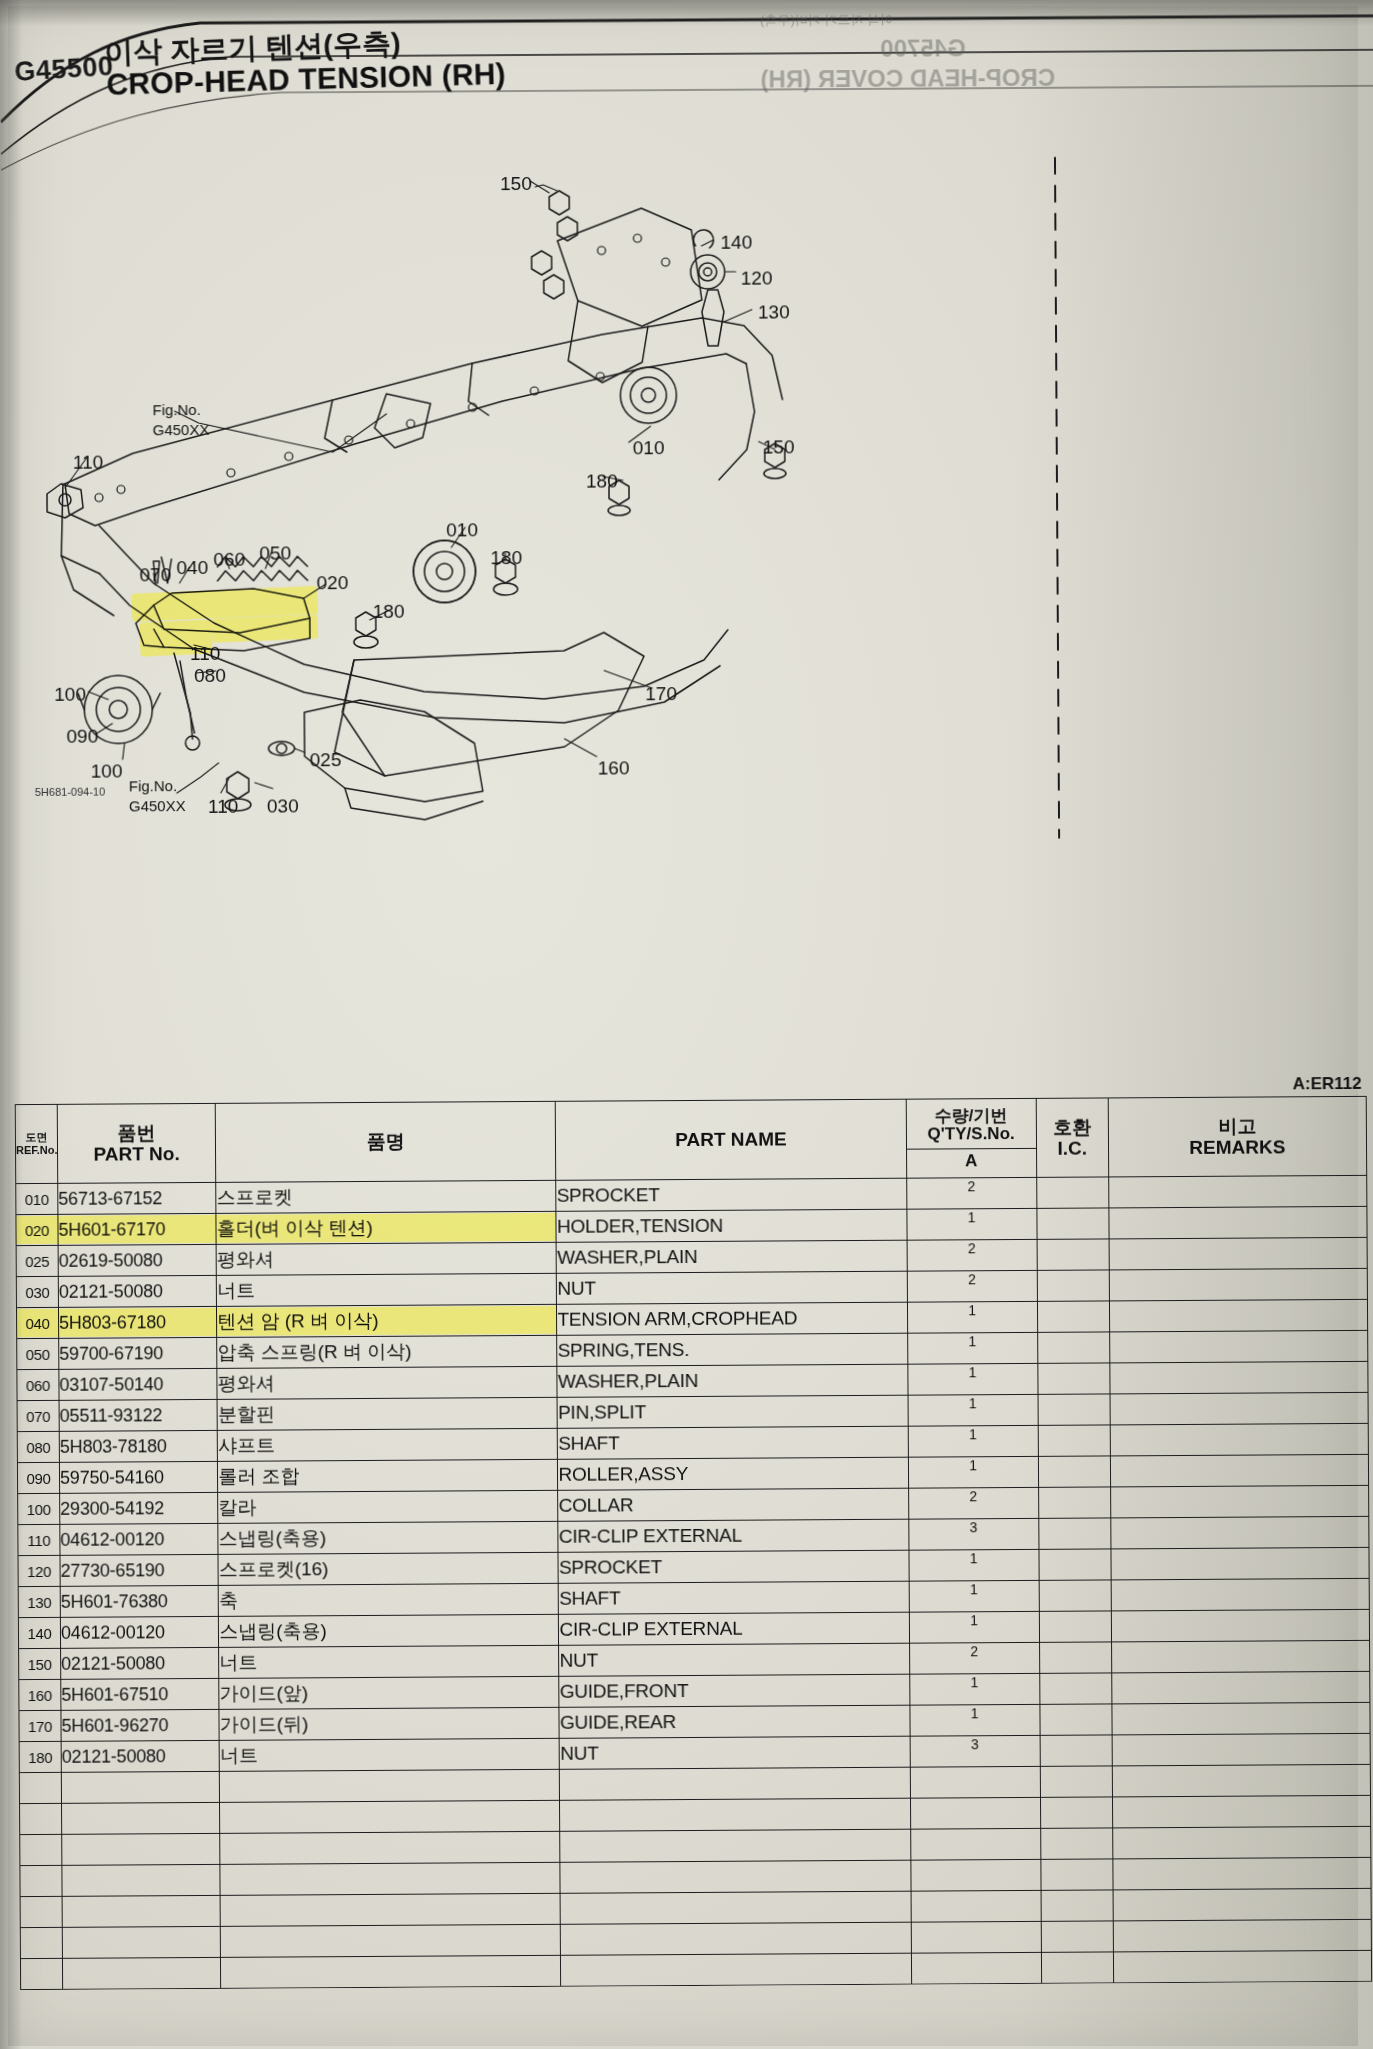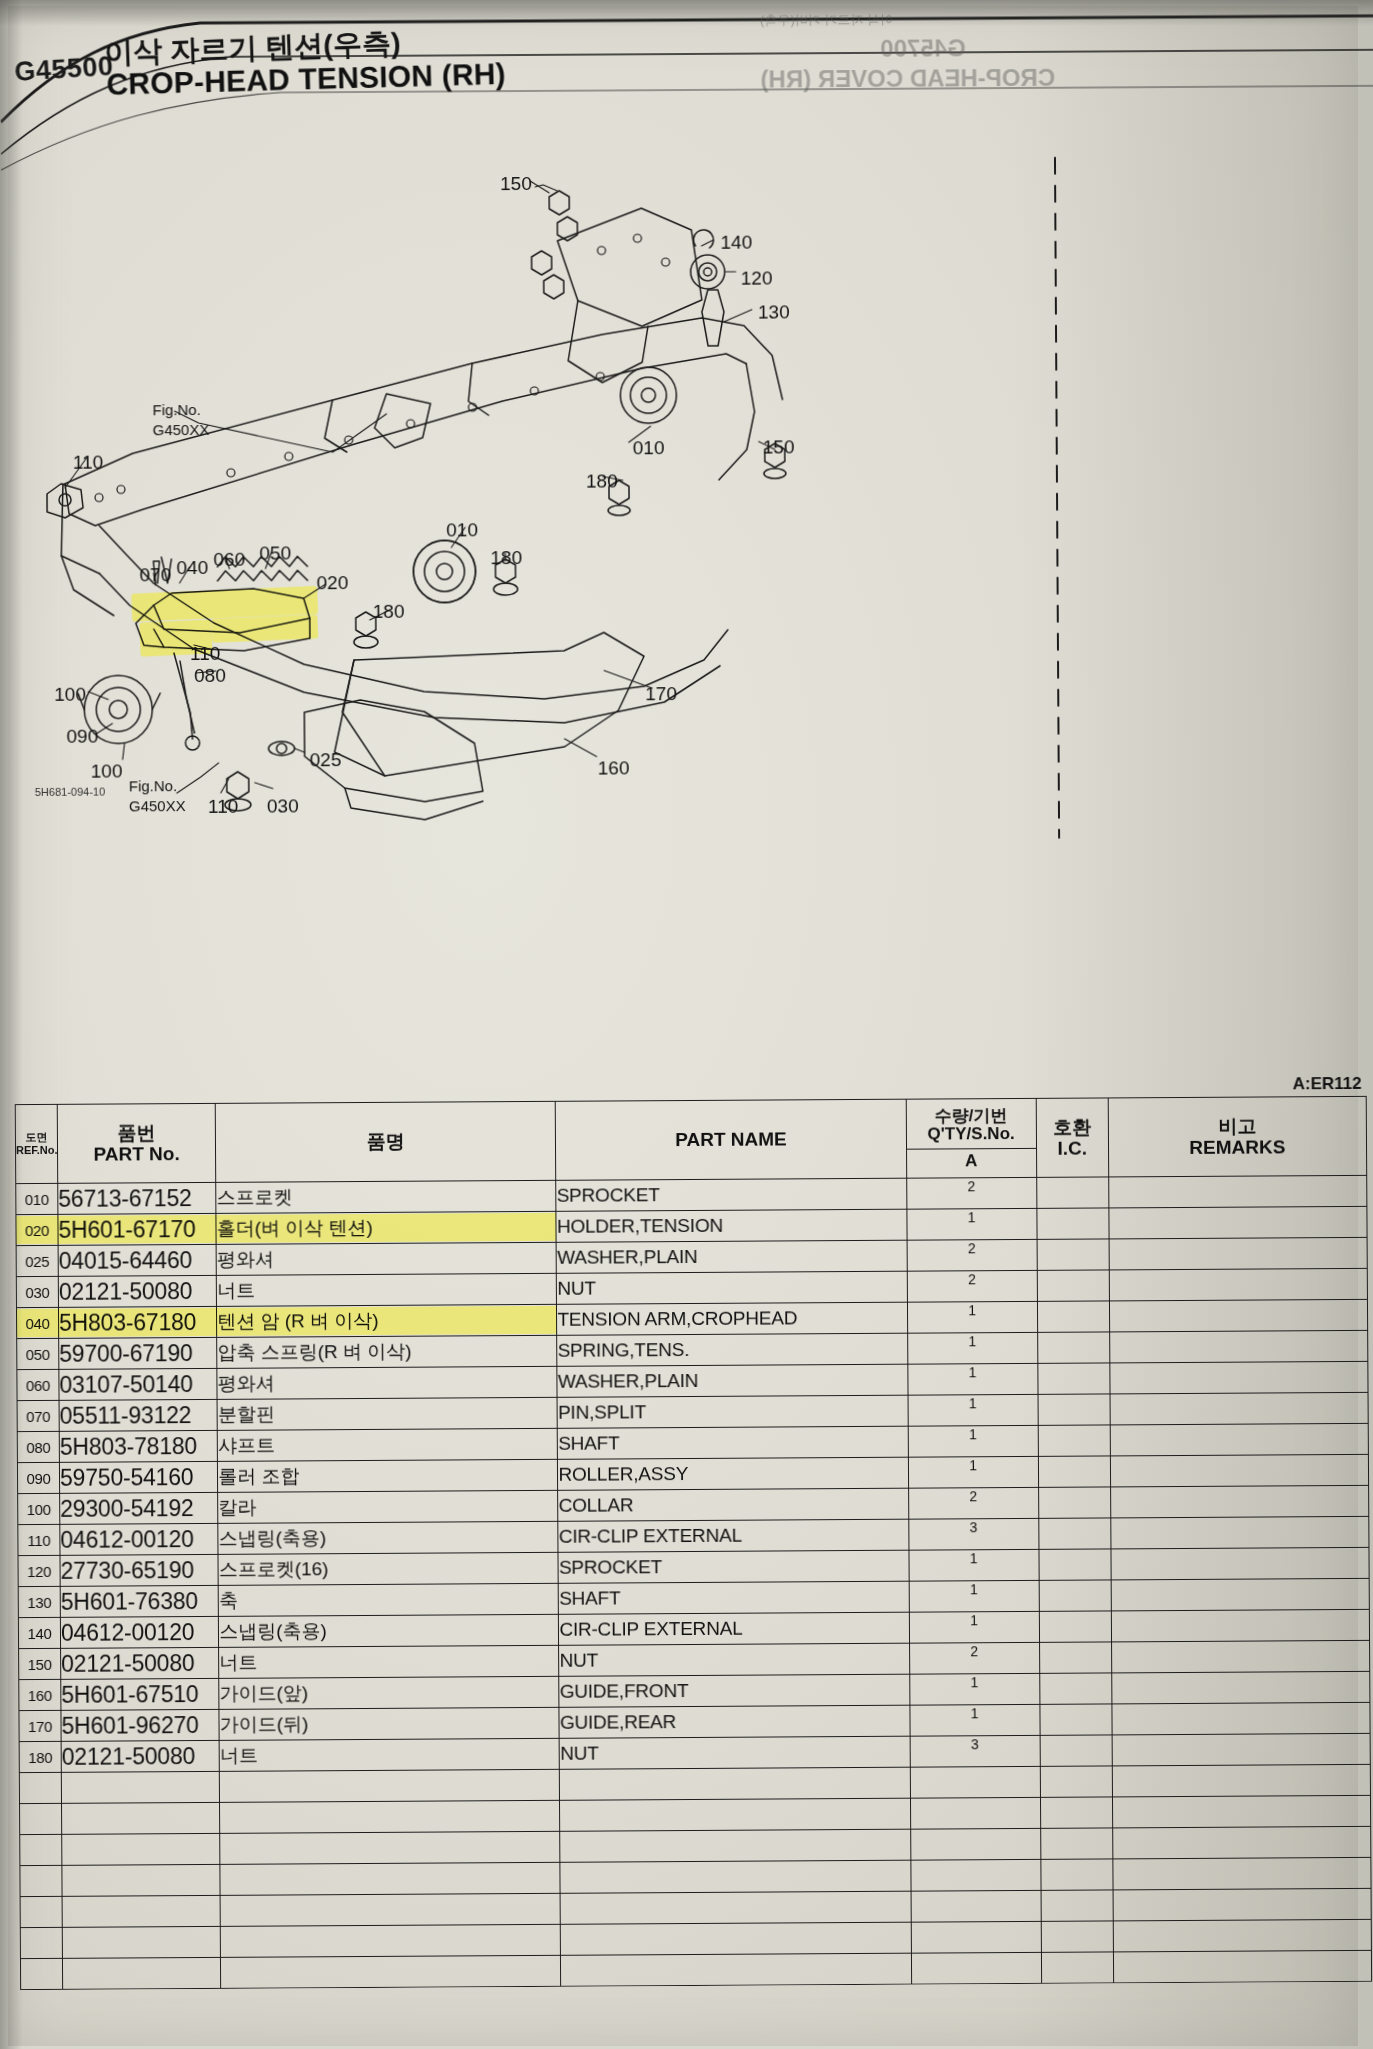--- a/index.html
+++ b/index.html
@@ -170,21 +170,21 @@
   .qty-h { padding:0; }
   .qty-top {
     font-size: 17px; font-weight:700; line-height:1.1;
     padding: 3px 0 4px 0;
     border-bottom: 1px solid #1c1c1c;
   }
   .qty-bot { font-size: 17px; font-weight: 700; padding: 2px 0 2px 0; }
 
   tbody td { height: 30px; font-size: 19px; vertical-align: middle; }
   td.ref  { text-align: center; font-size: 15px; letter-spacing: -0.3px; }
-  td.pn   { padding-left: 6px; font-size: 23px; letter-spacing: -0.2px;}
+  td.pn   { padding-left: 6px; font-size: 18px; letter-spacing: -0.2px;}
   td.kn   { padding-left: 8px; font-size: 19px; }
   td.pnm  { padding-left: 8px; font-size: 19px; letter-spacing: -0.2px; }
   td.qty  { text-align: center; font-size: 14px; vertical-align: top; padding-top:1px;}
   td.blank { height: 30px; }
 
   
   tr.hi td.ref, tr.hi td.pn, tr.hi td.kn {
     position: relative;
   }
   .marker {
@@ -459,21 +459,21 @@
               <td class="ref">020<span class="marker" style="inset: 1px -1px;"></span></td>
               <td class="pn">5H601-67170<span class="marker" style="inset: 1px -1px;"></span></td>
               <td class="kn">홀더(벼 이삭 텐션)<span class="marker" style="inset: 1px -1px;"></span></td>
               <td class="pnm">HOLDER,TENSION</td>
               <td class="qty">1</td>
               <td class="ic"></td>
               <td class="rem"></td>
             </tr>
             <tr>
               <td class="ref">025</td>
-              <td class="pn">04015-64460</td>
+              <td class="pn">02619-50080</td>
               <td class="kn">평와셔</td>
               <td class="pnm">WASHER,PLAIN</td>
               <td class="qty">2</td>
               <td class="ic"></td>
               <td class="rem"></td>
             </tr>
             <tr>
               <td class="ref">030</td>
               <td class="pn">02121-50080</td>
               <td class="kn">너트</td>

